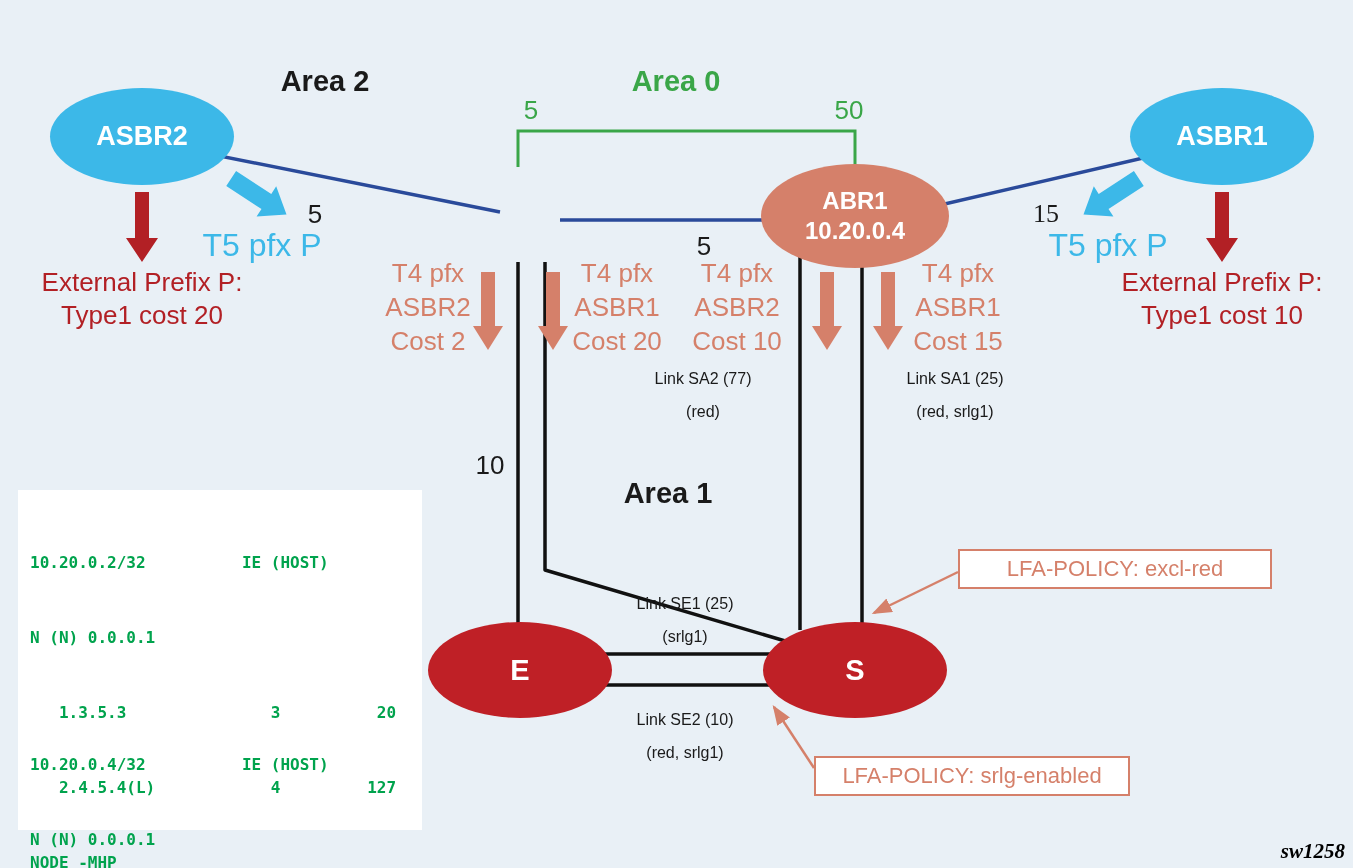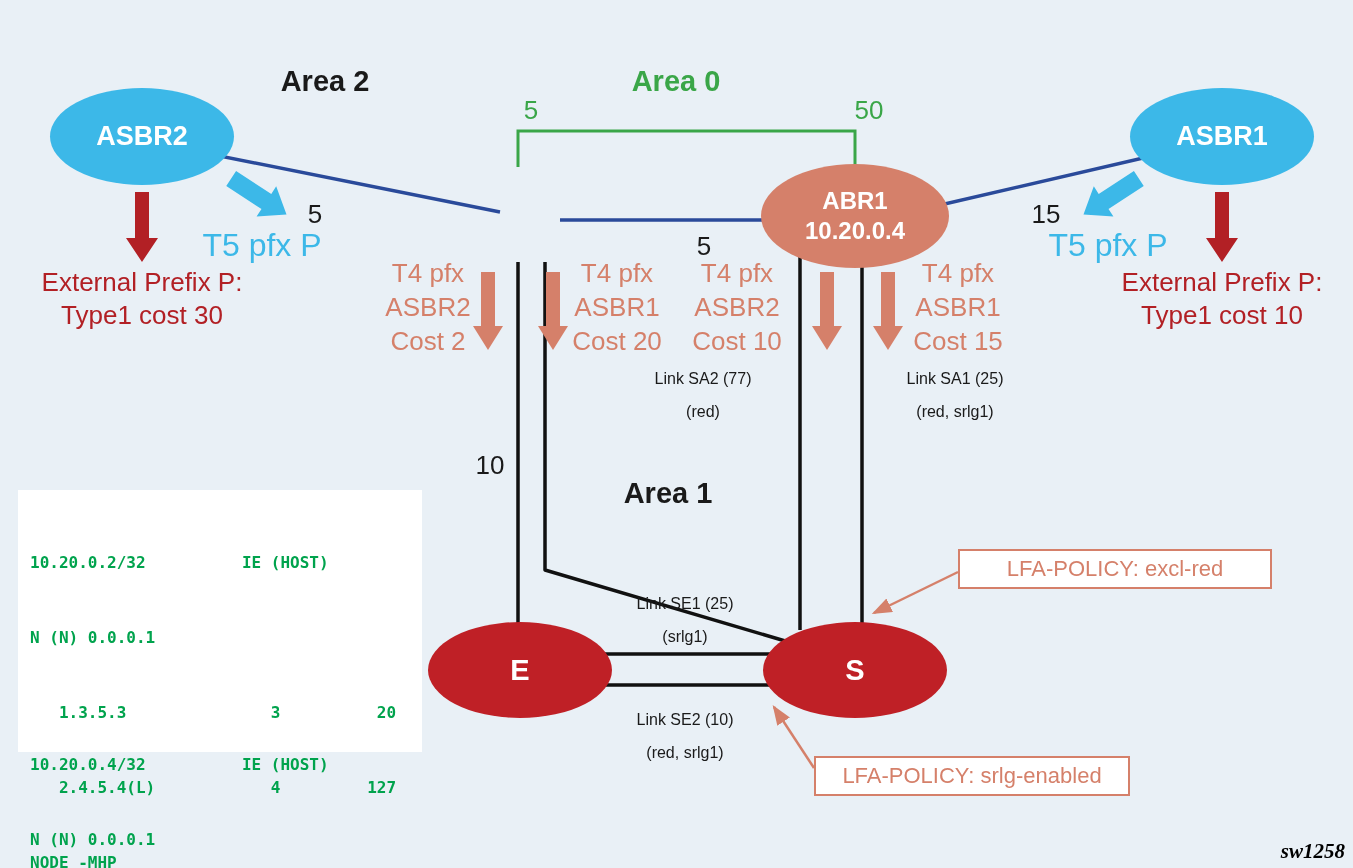--- a/index.html
+++ b/index.html
@@ -20,21 +20,21 @@
   .s24{font-size:32px;}
   .s25{font-size:16px;}
   .s26{font-size:26px;}
   .title{font-size:29px;font-weight:bold;}
   .green{color:#3aa648;}
   .red{color:#b22025;}
   .salmon{color:#d5806a;}
   .cyan{color:#3cb8e8;}
   .lh33{line-height:33px;}
   .lh34{line-height:34px;}
-  .term{position:absolute;left:18px;top:490px;width:404px;height:262px;background:#ffffff;}
+  .term{position:absolute;left:18px;top:490px;width:404px;height:340px;background:#ffffff;}
   .tblock{position:absolute;left:12px;white-space:pre;font-family:"DejaVu Sans Mono",monospace;font-weight:bold;font-size:16px;line-height:25px;color:#00a34d;}
   .callout{position:absolute;background:#ffffff;border:2px solid #d5806a;color:#d5806a;font-size:22px;display:flex;align-items:center;justify-content:center;}
   .figid{position:absolute;right:8px;bottom:4px;font-family:"Liberation Serif",serif;font-style:italic;font-weight:bold;font-size:21px;color:#000;}
 </style>
 </head>
 <body>
 
 <div id="canvas">
 
   <svg id="lines" width="1353" height="868" viewBox="0 0 1353 868">
@@ -87,32 +87,32 @@
   </div>
   <div class="node senode" style="left:763px;top:622px;">
     <span>S</span>
   </div>
 
   <div class="lbl title" style="left:325px;top:65px;">Area 2</div>
   <div class="lbl title green" style="left:676px;top:65px;">Area 0</div>
   <div class="lbl title" style="left:668px;top:477px;">Area 1</div>
 
   <div class="lbl s26 green" style="left:531px;top:95px;">5</div>
-  <div class="lbl s26 green" style="left:849px;top:95px;margin-left:20px;">50</div>
+  <div class="lbl s26 green" style="left:849px;top:95px;">50</div>
   <div class="lbl s26" style="left:315px;top:199px;">5</div>
   <div class="lbl s26" style="left:704px;top:231px;">5</div>
-  <div class="lbl s26" style="left:1046px;top:199px;">15</div>
+  <div class="lbl s26" style="left:1046px;top:199px;font-family:Liberation Serif, serif;">15</div>
   <div class="lbl s26" style="left:490px;top:450px;">10</div>
 
   <div class="lbl s24 cyan" style="left:262px;top:227px;">T5 pfx P</div>
   <div class="lbl s24 cyan" style="left:1108px;top:227px;">T5 pfx P</div>
 
   <div class="lbl s26 red lh33" style="left:142px;top:266px;">
     <div>External Prefix P:</div>
-    <div>Type1 cost 30</div>
+    <div>Type1 cost 20</div>
   </div>
   <div class="lbl s26 red lh33" style="left:1222px;top:266px;">
     <div>External Prefix P:</div>
     <div>Type1 cost 10</div>
   </div>
 
   <div class="lbl s26 salmon lh34" style="left:428px;top:256px;">
     <div>T4 pfx</div>
     <div>ASBR2</div>
     <div>Cost 2</div>

